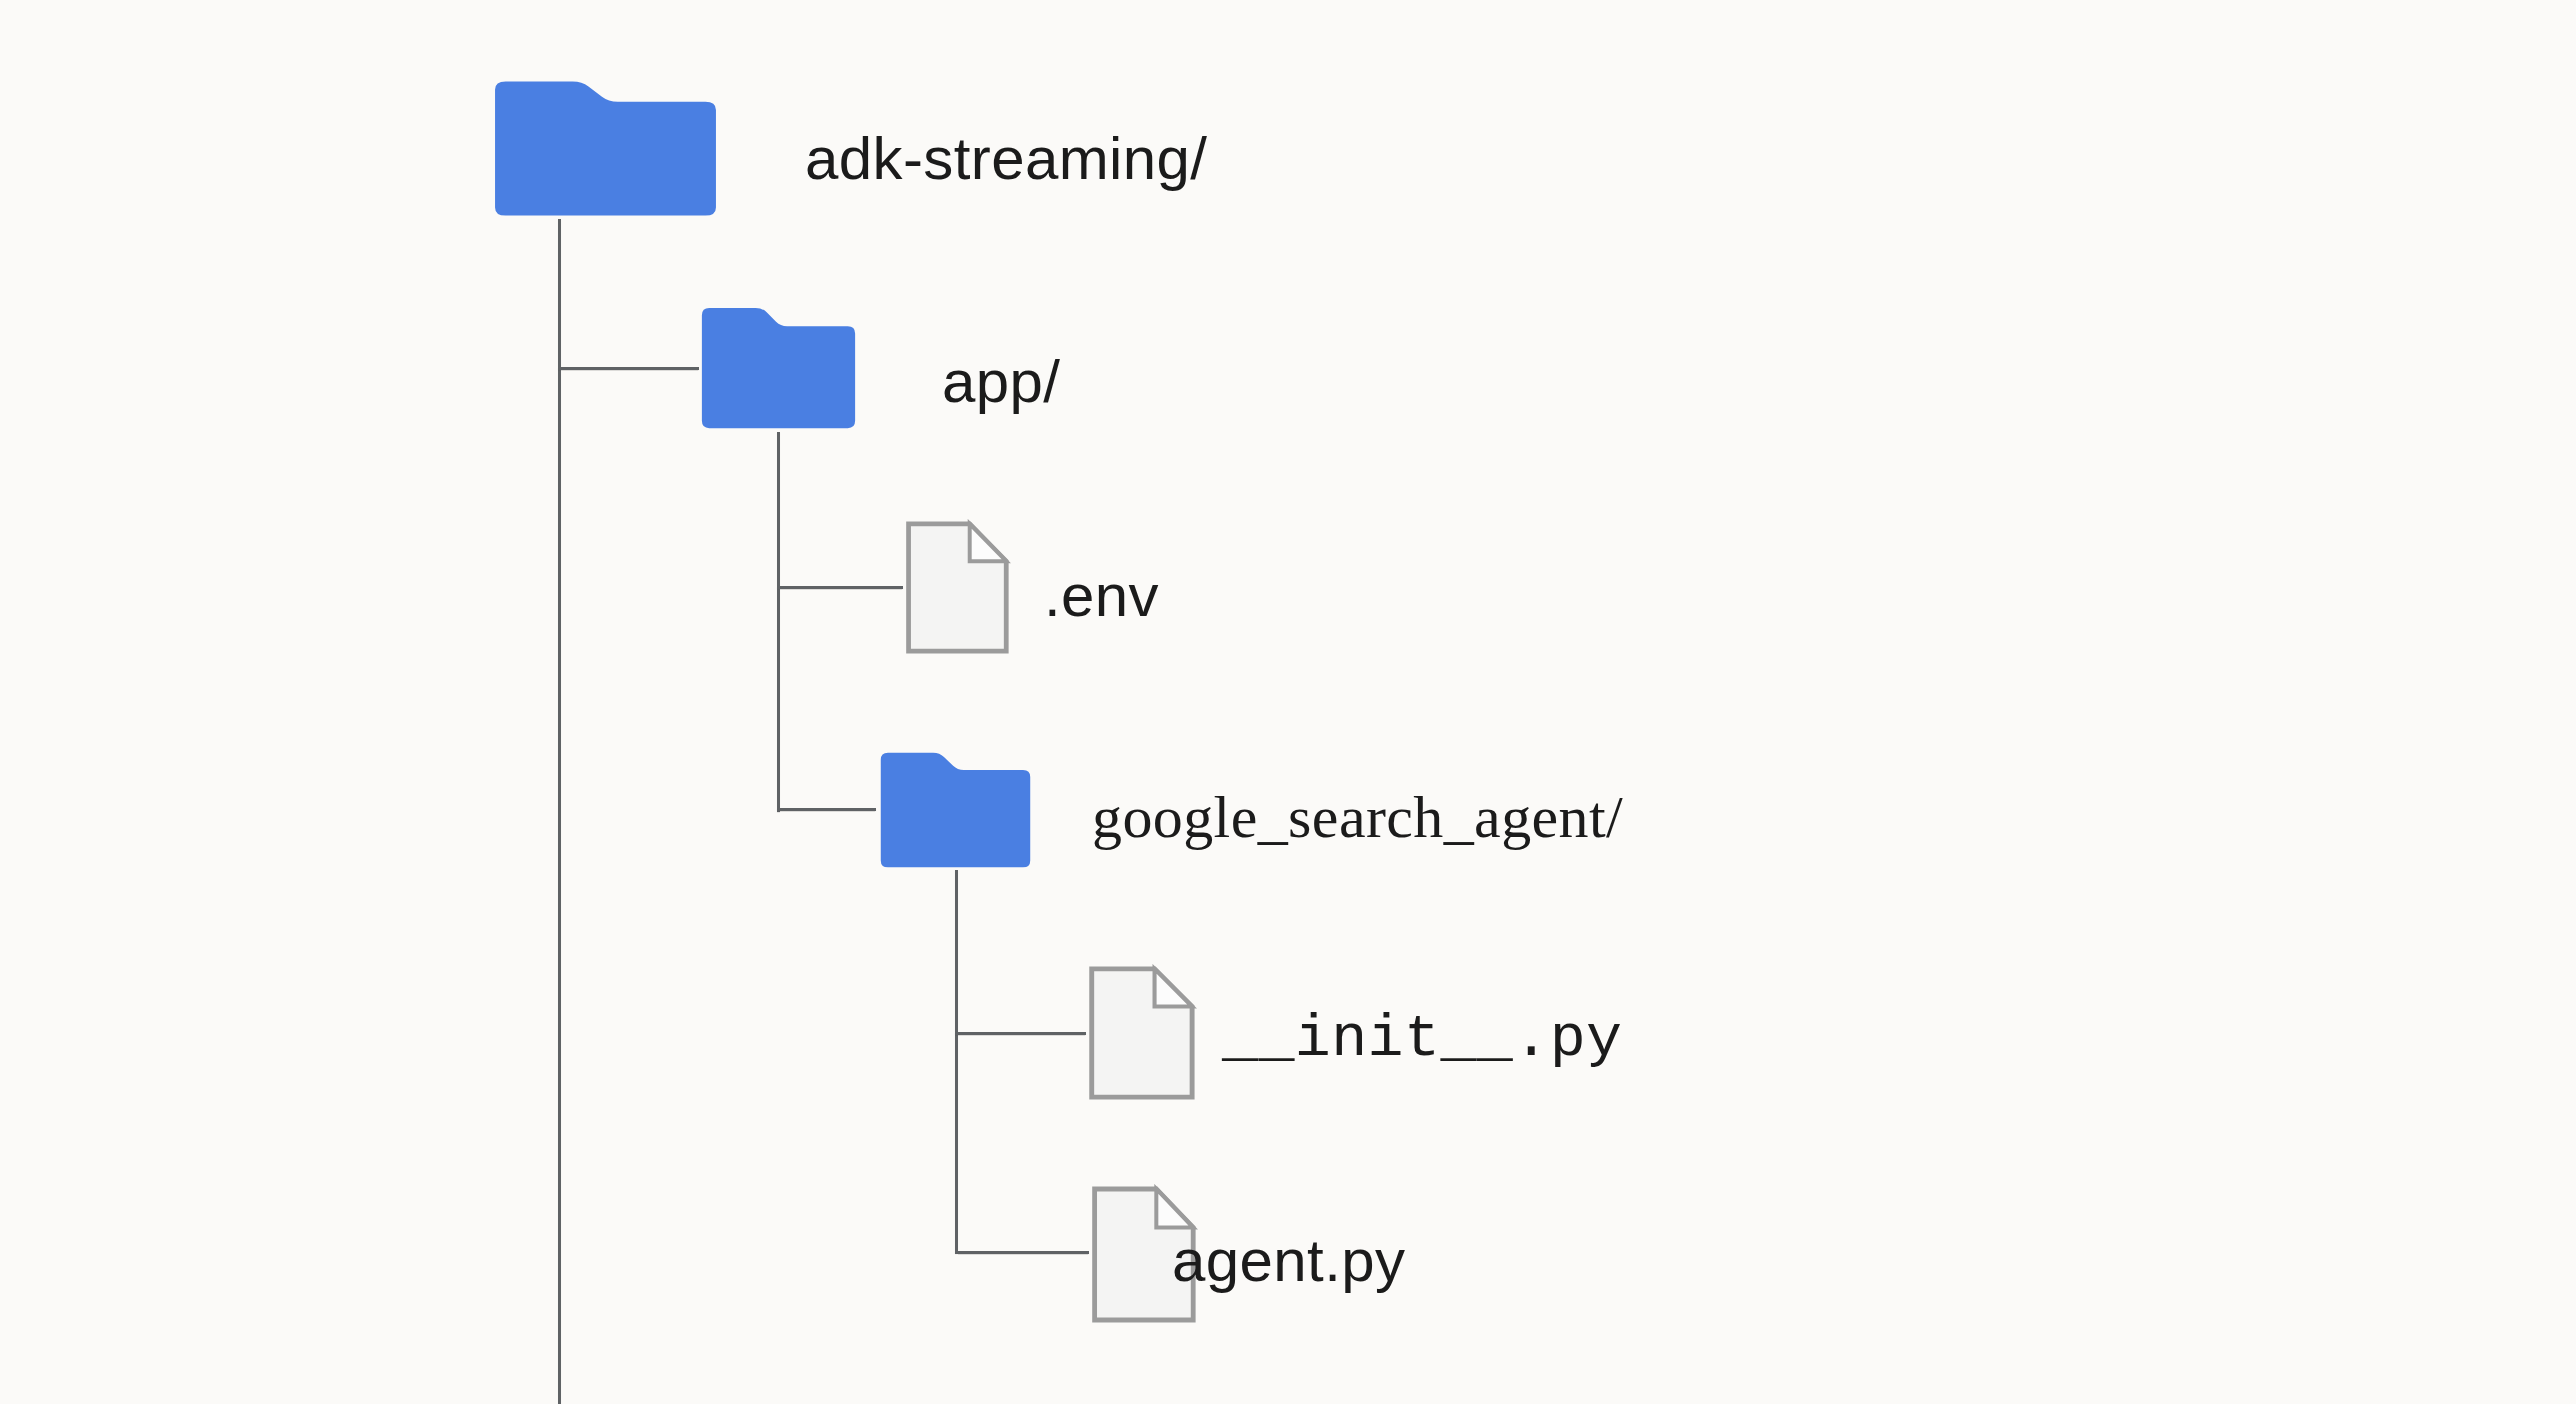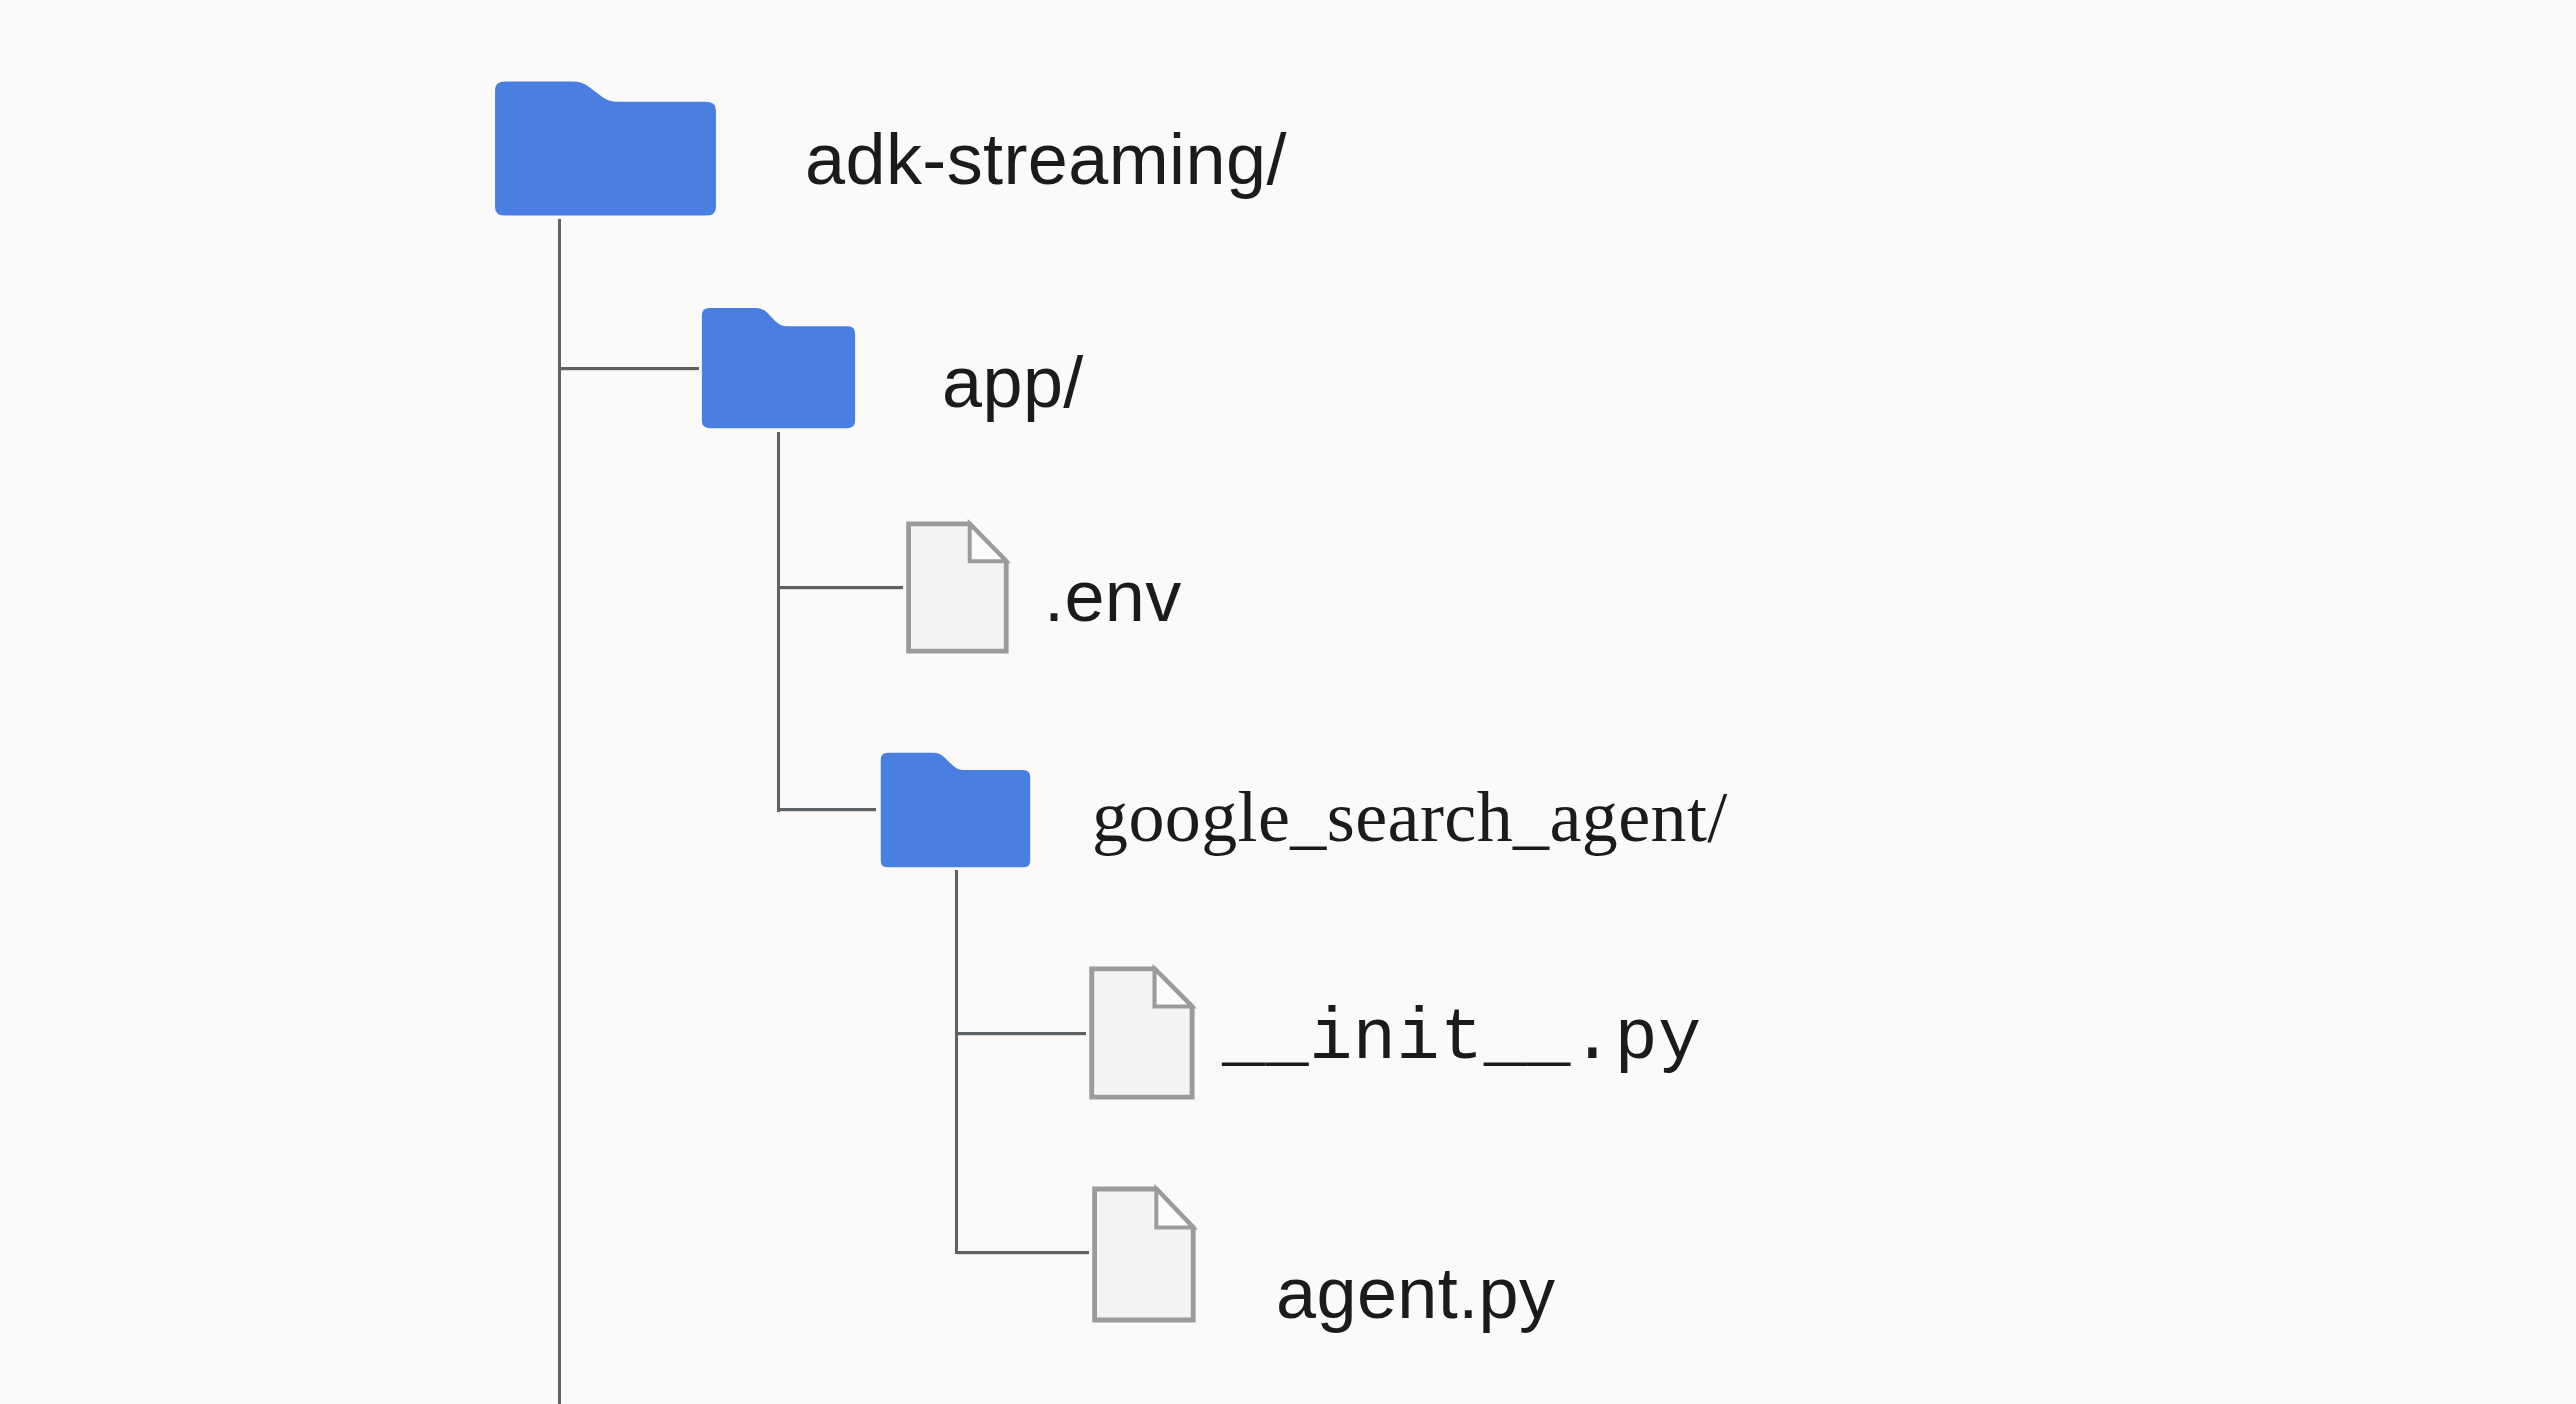--- a/index.html
+++ b/index.html
@@ -41,21 +41,21 @@
   .fold-shape {
     fill: #fcfcfc;
     stroke: #9b9b9b;
     stroke-width: 5;
     stroke-linejoin: miter;
   }
   
   .label {
     position: absolute;
     transform: translateY(-50%);
-    font-size: 72px;
+    font-size: 60px;
     letter-spacing: 0.4px;
     line-height: 1;
     color: #1b1b1b;
     white-space: nowrap;
     font-weight: 400;
   }
 </style>
 </head>
 <body>
 
@@ -107,17 +107,17 @@
       <path class="fold-shape" d="M84 6 V53 H130 Z"></path>
     </svg>
     <span class="label" style="left:1222px; top:1039px;font-family:Liberation Mono, monospace;">__init__.py</span>
   </div>
 
   <div>
     <svg class="icon" style="left:1089px; top:1184px;" width="109" height="141" viewBox="0 0 136 172" preserveAspectRatio="none">
       <path class="page-shape" d="M7 6 H84 L130 53 V166 H7 Z"></path>
       <path class="fold-shape" d="M84 6 V53 H130 Z"></path>
     </svg>
-    <span class="label" style="left:1276px; top:1261px;margin-top:32px;">agent.py</span>
+    <span class="label" style="left:1172px; top:1261px;">agent.py</span>
   </div>
 
 </div>
 
 
 </body></html>

